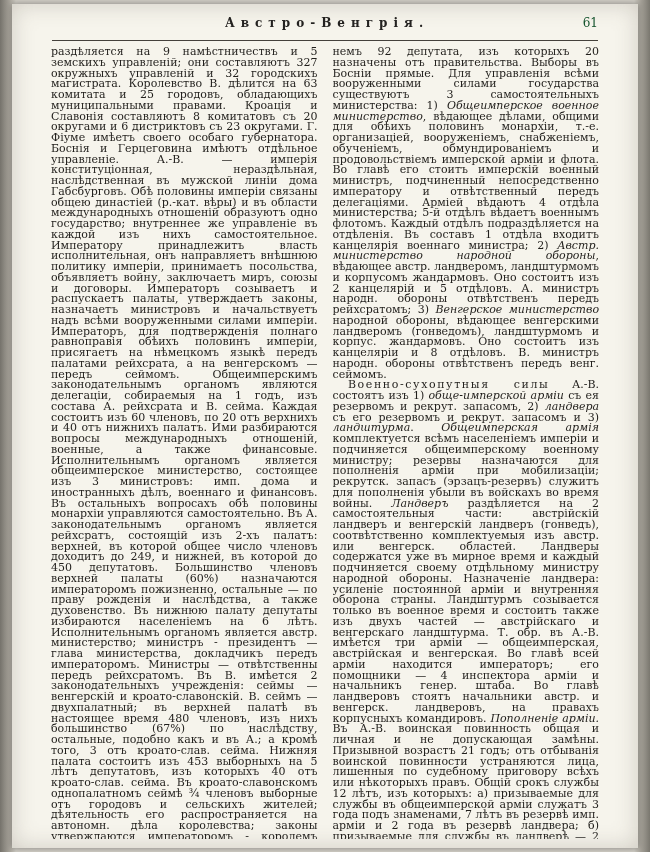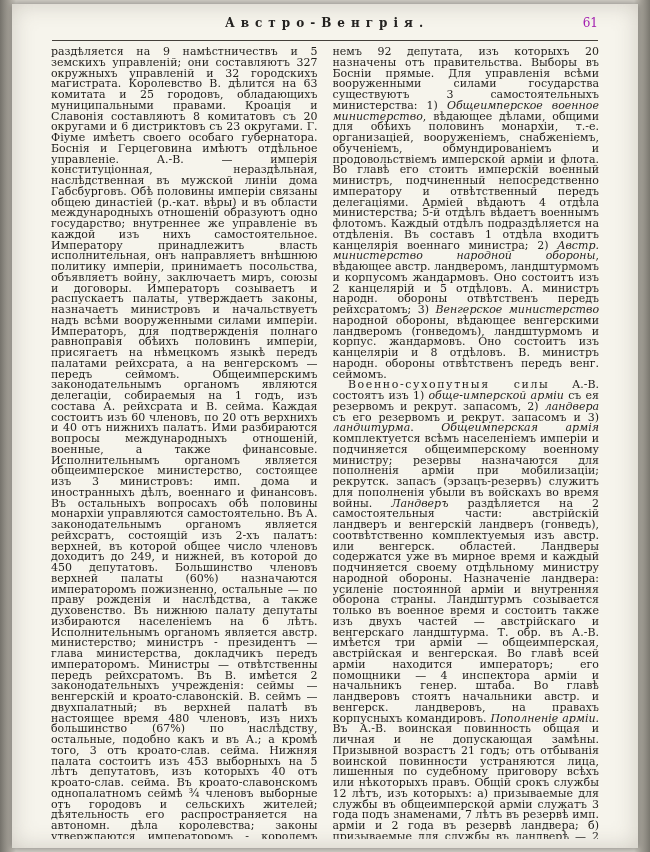--- a/index.html
+++ b/index.html
@@ -39,21 +39,21 @@
     font-size: 12px;
     font-weight: bold;
     letter-spacing: 6px;
     color: #242220;
   }
   .page-number {
     position: absolute;
     right: 0;
     top: 0;
     font-size: 12px;
-    color: #a21caf;
+    color: #14532d;
   }
   .head-rule {
     border: none;
     border-top: 1px solid #45413c;
     margin: 2px 40px 6px 40px;
   }
   .cols {
     display: flex;
     gap: 15px;
     margin: 4px 39px 0 39px;

